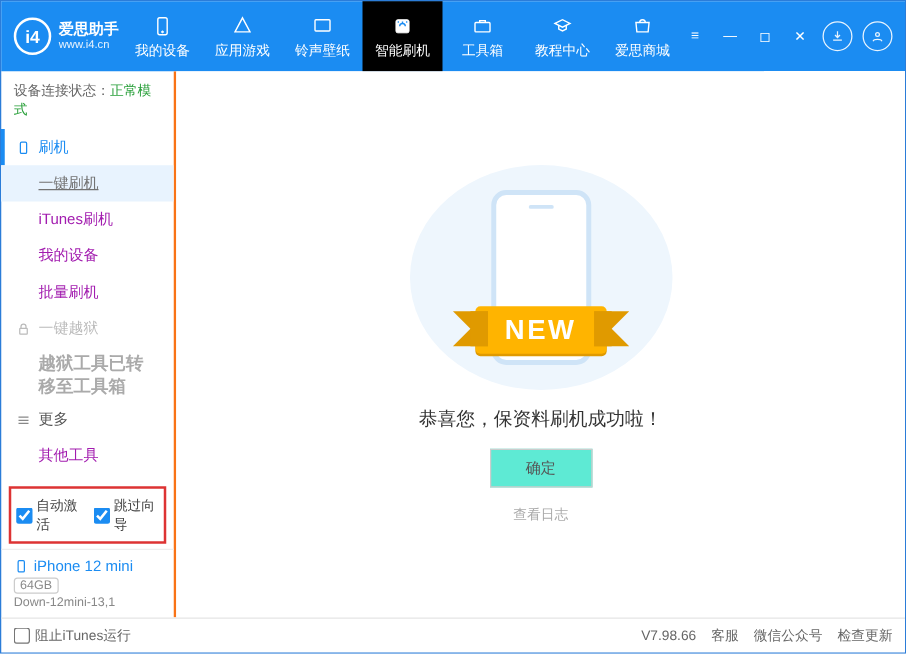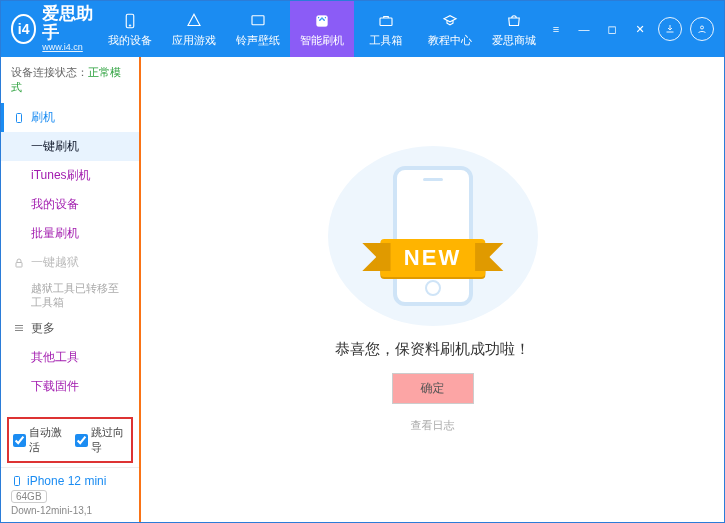--- a/index.html
+++ b/index.html
@@ -2,58 +2,58 @@
 <html><head>
 <meta charset="utf-8">
 <style>
 * { margin:0; padding:0; box-sizing:border-box; }
 body { font-family:"Microsoft YaHei",Arial,sans-serif; font-size:12px; color:#333; background:#fff; }
 .app { width:725px; height:523px; border:1px solid #2b7cd8; display:flex; flex-direction:column; }
 .titlebar { height:56px; background:#1b8cf2; color:#fff; display:flex; align-items:center; padding:0 10px; }
 .logo-wrap { display:flex; align-items:center; gap:6px; width:130px; }
 .logo-circle { width:30px; height:30px; border:2px solid #fff; border-radius:50%; display:flex; align-items:center; justify-content:center; font-size:14px; font-weight:bold; }
 .logo-text { display:flex; flex-direction:column; line-height:1.1; }
-.logo-text .name { font-size:17px; font-weight:bold; }
-.logo-text .url { font-size:9px; opacity:.9;text-decoration:underline; }
+.logo-text .name { font-size:12px; font-weight:bold; }
+.logo-text .url { font-size:9px; opacity:.9; }
 .navs { display:flex; flex:1; height:100%; }
 .nav-item { width:64px; display:flex; flex-direction:column; align-items:center; justify-content:center; gap:2px; cursor:pointer; font-size:11px; }
-.nav-item.active { background:#8b5cf6; }
+.nav-item.active { background:#000000; }
 .nav-item .nico { width:20px; height:20px; display:flex; align-items:center; justify-content:center; }
 .nav-item svg { fill:#fff; stroke:#fff; }
 .win-controls { display:flex; align-items:center; gap:8px; font-size:11px; }
 .win-btn { width:20px; height:20px; display:flex; align-items:center; justify-content:center; cursor:pointer; }
 .circ-btn { width:24px; height:24px; border:1.5px solid #fff; border-radius:50%; display:flex; align-items:center; justify-content:center; opacity:.9; cursor:pointer; }
 .body { flex:1; display:flex; overflow:hidden; }
 .sidebar { width:140px; border-right:2px solid #f97316; display:flex; flex-direction:column; }
 .status-row { padding:8px 10px; font-size:11px; color:#666; }
 .status-row .ok { color:#2aa03b; }
 .side-scroll { flex:1; overflow:auto; }
 .side-group { padding:6px 12px; color:#555; display:flex; align-items:center; gap:6px; font-size:12px; }
 .side-group.accent { color:#1b8cf2; border-left:3px solid #1b8cf2; padding-left:9px; }
 .side-item { padding:6px 12px 6px 30px; color:#a21caf; cursor:pointer; font-size:12px; }
-.side-item.active { background:#e8f3fe; color:#0f172a; }
-.side-note { padding:4px 12px 4px 30px; color:#aaa; font-size:11px; line-height:1.3; }
+.side-item.active { background:#e8f3fe; color:#737373;text-decoration:underline; }
+.side-note { padding:4px 12px 4px 30px; color:#aaa; font-size:14px; line-height:1.3;font-weight:bold; }
 .checkbox-row { border:2px solid #d33; margin:4px 6px; padding:6px 4px; display:flex; gap:10px; font-size:11px; }
 .chk { display:flex; align-items:center; gap:3px; color:#444; cursor:pointer; }
 .chk input { accent-color:#1b8cf2; }
 .device-box { padding:6px 10px; border-top:1px solid #eee; }
 .device-name { color:#1b8cf2; font-size:12px; display:flex; align-items:center; gap:4px; }
 .device-badge { display:inline-block; border:1px solid #ccc; border-radius:3px; padding:0 4px; font-size:10px; color:#888; margin-top:2px; }
 .device-extra { font-size:10px; color:#888; margin-top:2px; }
 .main { flex:1; display:flex; flex-direction:column; align-items:center; justify-content:center; gap:14px; background:#fff; }
 .illus { width:210px; height:180px; background:#eef6fd; border-radius:50%; display:flex; align-items:center; justify-content:center; position:relative; }
 .phone { width:80px; height:140px; background:#fff; border:4px solid #cfe4f7; border-radius:12px; position:relative; }
 .phone::before { content:""; position:absolute; top:8px; left:50%; transform:translateX(-50%); width:20px; height:3px; background:#cfe4f7; border-radius:2px; }
 .phone::after { content:""; position:absolute; bottom:6px; left:50%; transform:translateX(-50%); width:12px; height:12px; border:2px solid #cfe4f7; border-radius:50%; }
-.ribbon { position:absolute; bottom:49px; left:50%; transform:translateX(-50%); background:#ffb400; color:#fff; font-weight:bold; font-size:22px; letter-spacing:2px; padding:6px 24px; border-radius:4px; box-shadow:0 2px 0 #e09a00;text-align:right; }
+.ribbon { position:absolute; bottom:29px; left:50%; transform:translateX(-50%); background:#ffb400; color:#fff; font-weight:bold; font-size:22px; letter-spacing:2px; padding:6px 24px; border-radius:4px; box-shadow:0 2px 0 #e09a00;text-align:right; }
 .ribbon::before,.ribbon::after { content:""; position:absolute; top:4px; width:0; height:0; border:14px solid #e09a00; }
 .ribbon::before { left:-18px; border-left-color:transparent; }
 .ribbon::after { right:-18px; border-right-color:transparent; }
 .success-msg { font-size:15px; color:#333; }
-.ok-btn { border:1px solid #ccc; background:#fca5a5; padding:6px 28px; font-size:12px; cursor:pointer; color:#555; }
+.ok-btn { border:1px solid #ccc; background:#5eead4; padding:6px 28px; font-size:12px; cursor:pointer; color:#555; }
 .view-log { font-size:11px; color:#aaa; cursor:pointer; }
 .footer { height:28px; border-top:1px solid #e5e5e5; display:flex; align-items:center; padding:0 10px; font-size:11px; color:#666; justify-content:space-between; }
 .footer-left { display:flex; align-items:center; gap:4px; }
 .footer-right { display:flex; align-items:center; gap:12px; }
 .footer-right span { cursor:pointer; }
 .gico { width:12px; height:12px; display:inline-block; }
 </style>
 </head>
 <body>
 
@@ -213,13 +213,25 @@
       <div class="illus">
         <div class="phone"></div>
         <div class="ribbon">NEW</div>
       </div>
       <div class="success-msg">恭喜您，保资料刷机成功啦！</div>
       <button class="ok-btn">确定</button>
       <a class="view-log">查看日志</a>
     </div>
   </div>
 
+  <div class="footer">
+    <label class="footer-left">
+      <input type="checkbox" style="">
+      <span>阻止iTunes运行</span>
+    </label>
+    <div class="footer-right">
+      <span>V7.98.66</span>
+      <span>客服</span>
+      <span>微信公众号</span>
+      <span>检查更新</span>
+    </div>
+  </div>
 </div>
 
 </body></html>

